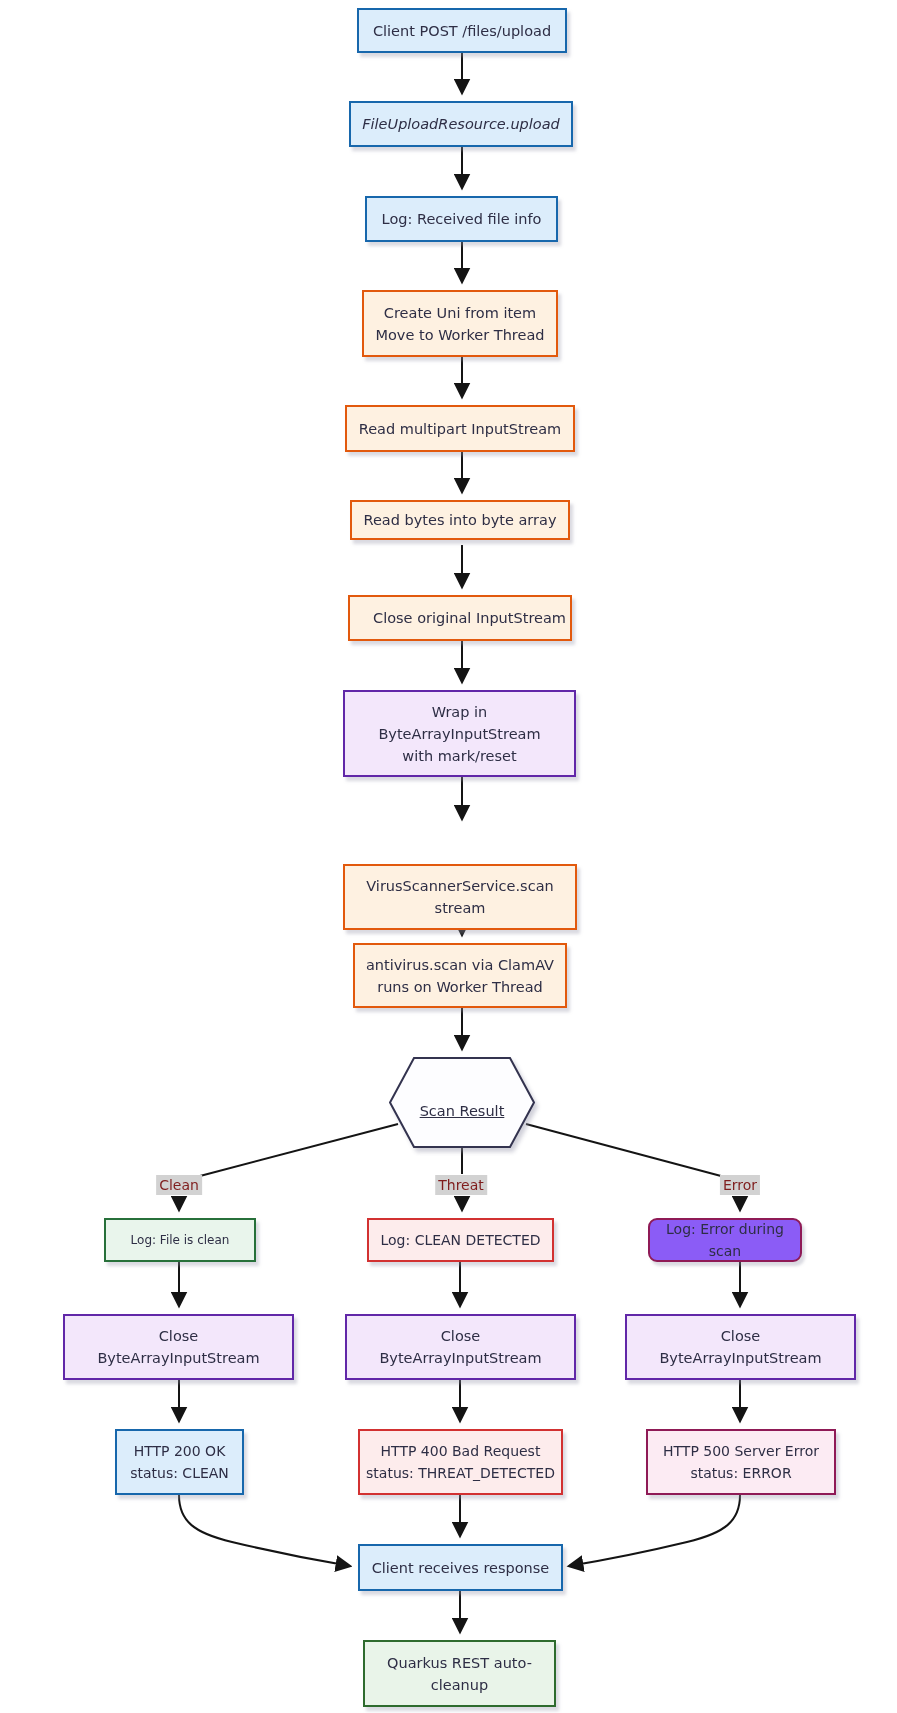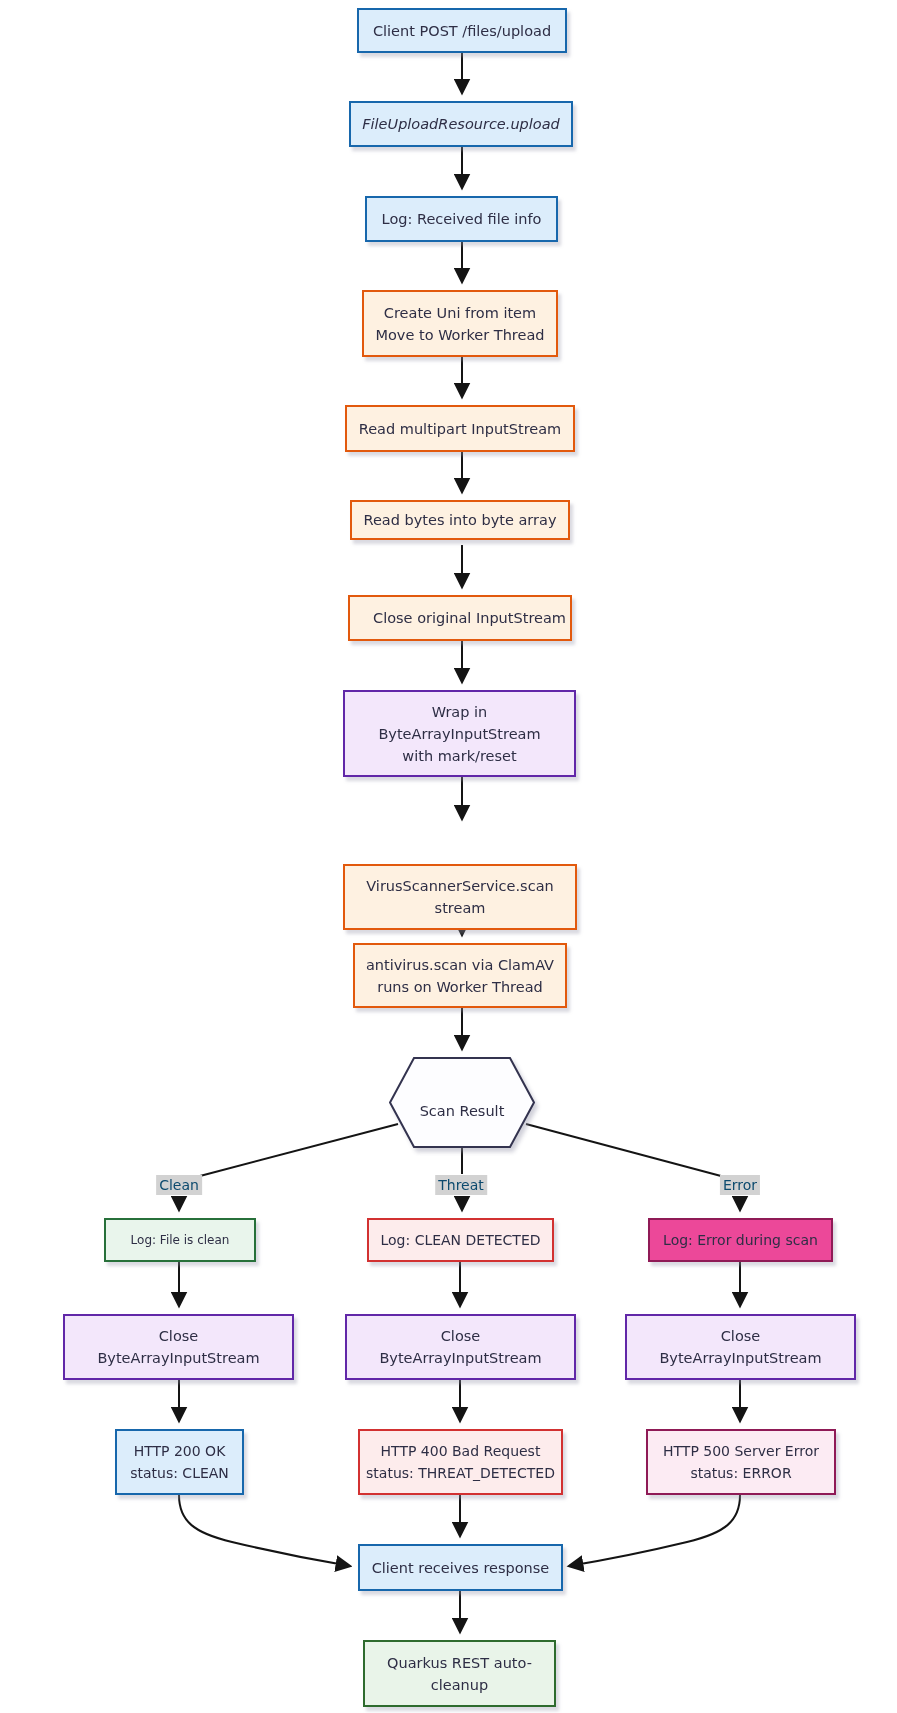--- a/index.html
+++ b/index.html
@@ -29,21 +29,21 @@
     text-align:center;
     font-size:14.5px;
     box-sizing:border-box;
   }
   .hexwrap svg{position:absolute;left:0;top:0;filter:drop-shadow(3px 4px 2px rgba(150,150,170,0.45));}
   .hexlabel{position:relative;z-index:2;}
   .edge-chip{
     position:absolute;
     transform:translate(-50%,-50%);
     background:#d2d2d2;
-    color:#0c4a6e;
+    color:#7f1d1d;
     font-size:14px;
     line-height:20px;
     padding:0 3px;
     white-space:nowrap;
     z-index:3;
   }
 </style>
 </head>
 <body>
 
@@ -109,34 +109,34 @@
   <div class="node" style="left: 343px; top: 690px; width: 233px; height: 87px; background: rgb(243, 231, 251); border-color: rgb(97, 39, 168);">Wrap in
 ByteArrayInputStream
 with mark/reset</div>
 
   <div class="node" style="left: 343px; top: 827px; width: 234px; height: 66px; background: rgb(254, 241, 225); border-color: rgb(226, 89, 13); margin-top: 37px;">VirusScannerService.scan
 stream</div>
 
   <div class="node" style="left: 353px; top: 943px; width: 214px; height: 65px; background: rgb(254, 241, 225); border-color: rgb(226, 89, 13);">antivirus.scan via ClamAV
 runs on Worker Thread</div>
 
-  <div class="hexwrap" style="left:389px;top:1057px;width:146px;height:107px;">
+  <div class="hexwrap" style="left:389px;top:1057px;width:146px;height:107px;text-decoration:underline;">
     <svg width="146" height="91" viewBox="0 0 146 91">
       <polygon id="hex-poly" points="25,1 121,1 145,45.5 121,90 25,90 1,45.5" fill="#fdfdff" stroke="#33334f" stroke-width="2"></polygon>
     </svg>
     <span class="hexlabel">Scan Result</span>
   </div>
 
   <div class="edge-chip" style="left: 179px; top: 1185px; background: rgb(210, 210, 210);">Clean</div>
   <div class="edge-chip" style="left: 461px; top: 1185px; background: rgb(210, 210, 210);">Threat</div>
   <div class="edge-chip" style="left: 740px; top: 1185px; background: rgb(210, 210, 210);">Error</div>
 
   <div class="node" style="left: 104px; top: 1218px; width: 152px; height: 44px; font-size: 12px; background: rgb(233, 245, 236); border-color: rgb(39, 112, 58);">Log: File is clean</div>
   <div class="node" style="left: 367px; top: 1218px; width: 187px; height: 44px; font-size: 14px; background: rgb(253, 236, 236); border-color: rgb(210, 49, 49);">Log: CLEAN DETECTED</div>
-  <div class="node" style="left: 648px; top: 1218px; width: 185px; height: 44px; font-size: 14px; background: #ec4899; border-color: rgb(143, 26, 86);">Log: Error during scan</div>
+  <div class="node" style="left: 648px; top: 1218px; width: 154px; height: 44px; font-size: 14px; background: #8b5cf6; border-color: rgb(143, 26, 86); border-radius: 9px;">Log: Error during scan</div>
 
   <div class="node" style="left: 63px; top: 1314px; width: 231px; height: 66px; background: rgb(243, 231, 251); border-color: rgb(97, 39, 168);">Close
 ByteArrayInputStream</div>
   <div class="node" style="left: 345px; top: 1314px; width: 231px; height: 66px; background: rgb(243, 231, 251); border-color: rgb(97, 39, 168);">Close
 ByteArrayInputStream</div>
   <div class="node" style="left: 625px; top: 1314px; width: 231px; height: 66px; background: rgb(243, 231, 251); border-color: rgb(97, 39, 168);">Close
 ByteArrayInputStream</div>
 
   <div class="node" style="left: 115px; top: 1429px; width: 129px; height: 66px; font-size: 14px; background: rgb(220, 237, 251); border-color: rgb(23, 103, 172);">HTTP 200 OK
 status: CLEAN</div>

